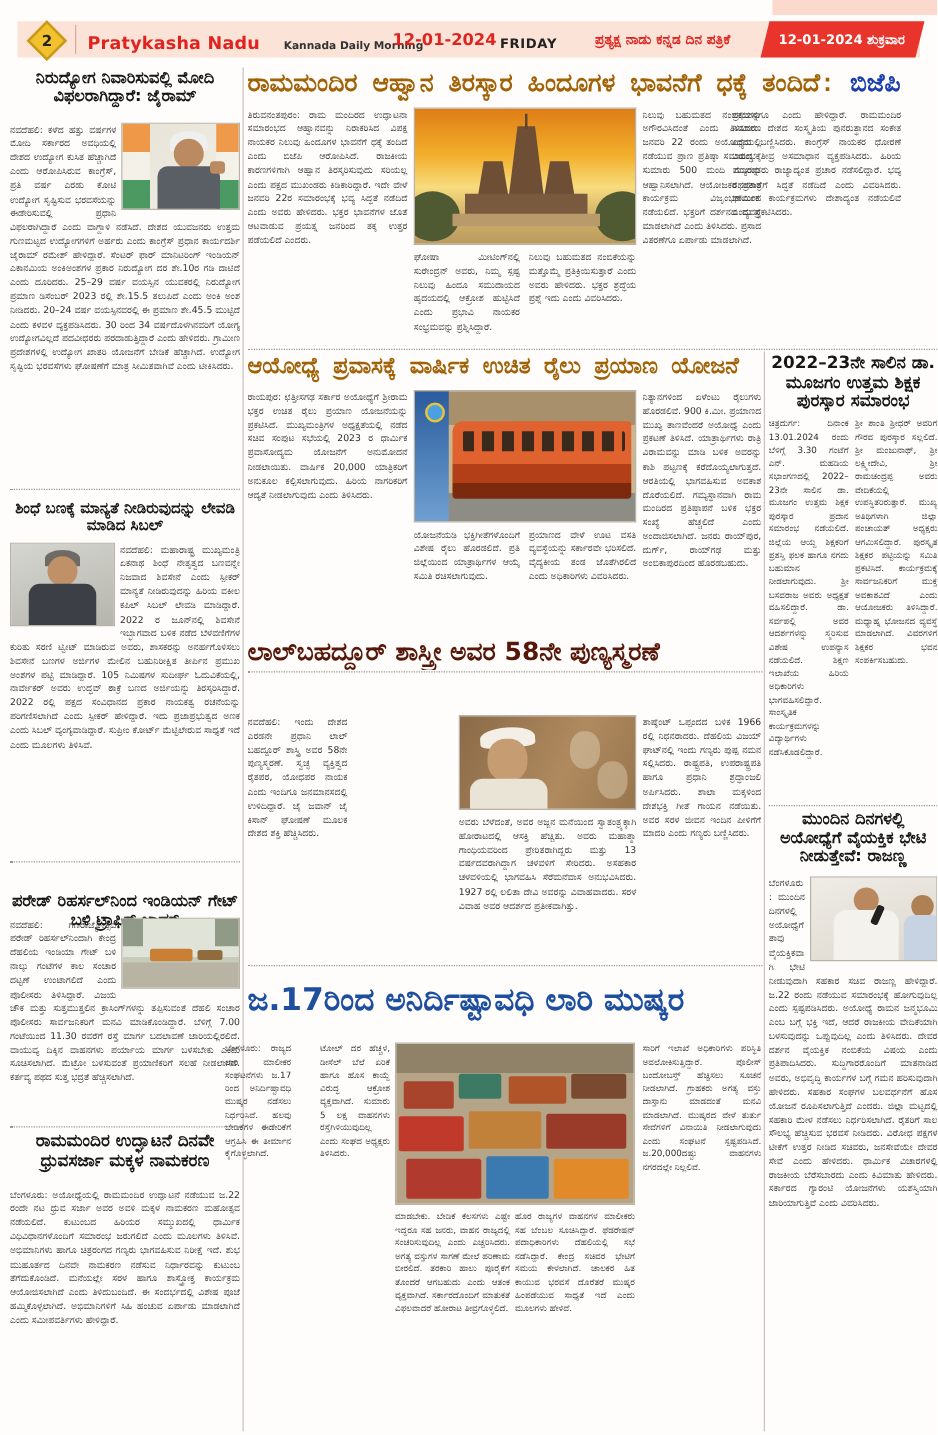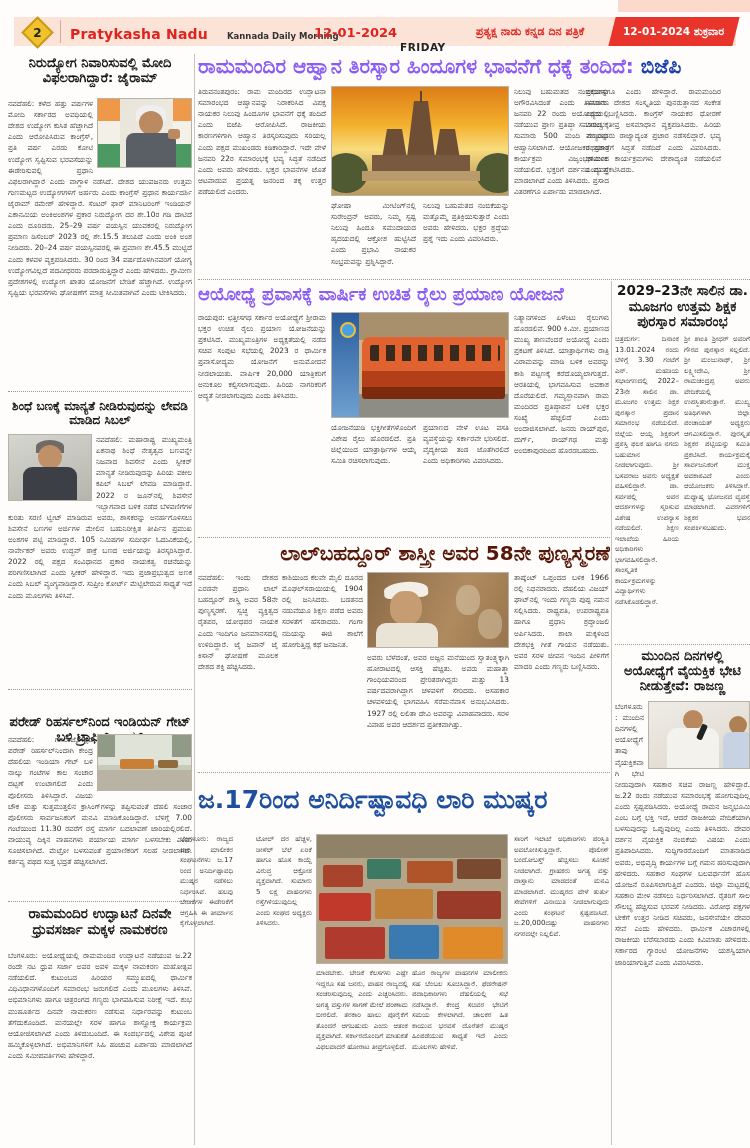--- a/index.html
+++ b/index.html
@@ -18,21 +18,21 @@
   .mast-date{color:#e0231f;font-weight:bold;font-size:13px;}
   .mast-day{color:#222;font-weight:bold;font-size:10.5px;letter-spacing:.5px;}
   .tagline{color:#e0231f;font-weight:bold;font-size:11px;}
   .badge{background:#e8342a;transform:skewX(-14deg);display:flex;align-items:center;justify-content:center;}
   .badge span{transform:skewX(14deg);color:#fff;font-weight:bold;font-size:10.5px;white-space:nowrap;}
   
   .vrule{width:1px;background:#c9c4bc;}
   .dot{border-top:1px dotted #9b968e;height:0;}
   
   .hl{font-weight:bold;line-height:1.15;overflow:hidden;}
-  .hl-red{color:#8b5cf6;}
+  .hl-red{color:#a16207;font-family:Liberation Mono, monospace;}
   .hl-blue{color:#1b3faa;}
   .hl-black{color:#161616;text-align:center;}
   .hl-maroon{color:#571708;}
   .hl-lorryblue{color:#1d4f9e;}
   
   .body{font-size:7.4px;line-height:1.5;text-align:justify;color:#2e2e2e;overflow:hidden;word-break:break-word;}
   .body.small{font-size:7px;}
   
   .ph{position:absolute;overflow:hidden;border:1px solid #b9b2a6;box-sizing:border-box;}
   .ph>div{position:absolute;}
@@ -83,21 +83,21 @@
     <div class="abs" style="left:12px;top:4px;">
       <div class="diamond">
           <span>2</span>
         </div>
     </div>
     <div class="abs mast-sep" style="left:46px;top:3px;height:23px;"></div>
     <div class="abs" style="left:56px;top:7px;white-space:nowrap;">
       <span class="paper-name">Pratykasha Nadu</span><span class="paper-sub">Kannada Daily Morning</span>
     </div>
     <div class="abs mast-date" style="left:300px;top:8px;">12-01-2024</div>
-    <div class="abs mast-day" style="left:386px;top:24px;">FRIDAY</div>
+    <div class="abs mast-day" style="left:386px;top:12px;">FRIDAY</div>
     <div class="abs tagline" style="left:462px;top:8px;">ಪ್ರತ್ಯಕ್ಷ ನಾಡು ಕನ್ನಡ ದಿನ ಪತ್ರಿಕೆ</div>
     <div class="abs badge" style="left:598px;top:0;width:124px;height:29px;">
       <span>12-01-2024 ಶುಕ್ರವಾರ</span>
     </div>
   </div>
 
   <div class="abs vrule" style="left:194px;top:54px;height:1091px;"></div>
   <div class="abs vrule" style="left:611px;top:281px;height:864px;"></div>
 
   <div class="abs hl hl-black" style="left:8px;top:56px;width:184px;height:39px;font-size:13px;">ನಿರುದ್ಯೋಗ ನಿವಾರಿಸುವಲ್ಲಿ ಮೋದಿ ವಿಫಲರಾಗಿದ್ದಾರೆ: ಜೈರಾಮ್</div>
@@ -168,23 +168,22 @@
     <div class="car"></div>
       <div class="win"></div>
       <div class="rama"></div>
       <div class="rface"></div>
   </div>
   <div class="abs body" style="left:331px;top:422px;width:85px;height:112px;">ಯೋಜನೆಯಡಿ ಭಕ್ತಿಗೀತೆಗಳೊಂದಿಗೆ ವಿಶೇಷ ರೈಲು ಹೊರಡಲಿದೆ. ಪ್ರತಿ ಜಿಲ್ಲೆಯಿಂದ ಯಾತ್ರಾರ್ಥಿಗಳ ಆಯ್ಕೆ ಸಮಿತಿ ರಚಿಸಲಾಗುವುದು.</div>
   <div class="abs body" style="left:423px;top:422px;width:86px;height:112px;">ಪ್ರಯಾಣದ ವೇಳೆ ಊಟ ವಸತಿ ವ್ಯವಸ್ಥೆಯನ್ನು ಸರ್ಕಾರವೇ ಭರಿಸಲಿದೆ. ವೈದ್ಯಕೀಯ ತಂಡ ಜೊತೆಗಿರಲಿದೆ ಎಂದು ಅಧಿಕಾರಿಗಳು ವಿವರಿಸಿದರು.</div>
   <div class="abs body" style="left:514px;top:312px;width:95px;height:222px;">ನಿತ್ಯಾನಗಳಿಂದ ಏಳೆಂಟು ರೈಲುಗಳು ಹೊರಡಲಿವೆ. 900 ಕಿ.ಮೀ. ಪ್ರಯಾಣದ ಮುಖ್ಯ ತಾಣವೆಂದರೆ ಅಯೋಧ್ಯೆ ಎಂದು ಪ್ರಕಟಣೆ ತಿಳಿಸಿದೆ. ಯಾತ್ರಾರ್ಥಿಗಳು ರಾತ್ರಿ ವಿರಾಮವನ್ನು ಮಾಡಿ ಬಳಿಕ ಅವರನ್ನು ಕಾಶಿ ಪಟ್ಟಣಕ್ಕೆ ಕರೆದೊಯ್ಯಲಾಗುತ್ತದೆ. ಆರತಿಯಲ್ಲಿ ಭಾಗವಹಿಸುವ ಅವಕಾಶ ದೊರೆಯಲಿದೆ. ಗಮ್ಯಸ್ಥಾನವಾಗಿ ರಾಮ ಮಂದಿರದ ಪ್ರತಿಷ್ಠಾಪನೆ ಬಳಿಕ ಭಕ್ತರ ಸಂಖ್ಯೆ ಹೆಚ್ಚಲಿದೆ ಎಂದು ಅಂದಾಜಿಸಲಾಗಿದೆ. ಜನರು ರಾಯ್‌ಪುರ, ದುರ್ಗ್, ರಾಯ್‌ಗಢ ಮತ್ತು ಅಂಬಿಕಾಪುರದಿಂದ ಹೊರಡಬಹುದು.</div>
   <div class="abs dot" style="left:198px;top:537px;width:412px;"></div>
 
-  <div class="abs hl hl-maroon" style="left:198px;top:542px;width:412px;height:26px;font-size:20px;white-space:nowrap;text-align:right;">ಲಾಲ್‌ಬಹದ್ದೂರ್ ಶಾಸ್ತ್ರೀ ಅವರ 58ನೇ ಪುಣ್ಯಸ್ಮರಣೆ</div>
+  <div class="abs hl hl-maroon" style="left:198px;top:510px;width:412px;height:26px;font-size:20px;white-space:nowrap;">ಲಾಲ್‌ಬಹದ್ದೂರ್ ಶಾಸ್ತ್ರೀ ಅವರ 58ನೇ ಪುಣ್ಯಸ್ಮರಣೆ</div>
   <div class="abs body" style="left:198px;top:572px;width:80px;height:197px;">ನವದೆಹಲಿ: ಇಂದು ದೇಶದ ಎರಡನೇ ಪ್ರಧಾನಿ ಲಾಲ್ ಬಹದ್ದೂರ್ ಶಾಸ್ತ್ರಿ ಅವರ 58ನೇ ಪುಣ್ಯಸ್ಮರಣೆ. ಸ್ವಚ್ಛ ವ್ಯಕ್ತಿತ್ವದ ರೈತಪರ, ಯೋಧಪರ ನಾಯಕ ಎಂದು ಇಂದಿಗೂ ಜನಮಾನಸದಲ್ಲಿ ಉಳಿದಿದ್ದಾರೆ. ಜೈ ಜವಾನ್ ಜೈ ಕಿಸಾನ್ ಘೋಷಣೆ ಮೂಲಕ ದೇಶದ ಶಕ್ತಿ ಹೆಚ್ಚಿಸಿದರು.</div>
-  <div class="abs body" style="left:282px;top:572px;width:81px;height:197px;">ಕಾಶಿಯಿಂದ ಕೆಲವೇ ಮೈಲಿ ದೂರದ ಮೊಘಲ್‌ಸರಾಯಿಯಲ್ಲಿ 1904 ರಲ್ಲಿ ಜನಿಸಿದರು. ಬಡತನದ ನಡುವೆಯೂ ಶಿಕ್ಷಣ ಪಡೆದ ಅವರು ಸರಳತೆಗೆ ಹೆಸರಾದರು. ಗಂಗಾ ನದಿಯನ್ನು ಈಜಿ ಶಾಲೆಗೆ ಹೋಗುತ್ತಿದ್ದ ಕಥೆ ಜನಜನಿತ.</div>
   <div class="ph ph-shastri" style="left:367px;top:572px;width:142px;height:76px;">
     <div class="cap"></div>
       <div class="face"></div>
       <div class="coat"></div>
       <div class="bust1"></div>
       <div class="bust3"></div>
   </div>
   <div class="abs body" style="left:367px;top:652px;width:142px;height:117px;">ಅವರು ಬೆಳೆದಂತೆ, ಅವರ ಅಜ್ಜನ ಮನೆಯಿಂದ ಸ್ವಾತಂತ್ರ್ಯಕ್ಕಾಗಿ ಹೋರಾಟದಲ್ಲಿ ಆಸಕ್ತಿ ಹೆಚ್ಚಿತು. ಅವರು ಮಹಾತ್ಮಾ ಗಾಂಧಿಯವರಿಂದ ಪ್ರೇರಿತರಾಗಿದ್ದರು ಮತ್ತು 13 ವರ್ಷದವರಾಗಿದ್ದಾಗ ಚಳವಳಿಗೆ ಸೇರಿದರು. ಅಸಹಕಾರ ಚಳವಳಿಯಲ್ಲಿ ಭಾಗವಹಿಸಿ ಸೆರೆಮನೆವಾಸ ಅನುಭವಿಸಿದರು. 1927 ರಲ್ಲಿ ಲಲಿತಾ ದೇವಿ ಅವರನ್ನು ವಿವಾಹವಾದರು. ಸರಳ ವಿವಾಹ ಅವರ ಆದರ್ಶದ ಪ್ರತೀಕವಾಗಿತ್ತು.</div>
   <div class="abs body" style="left:514px;top:572px;width:95px;height:197px;">ತಾಷ್ಕೆಂಟ್ ಒಪ್ಪಂದದ ಬಳಿಕ 1966 ರಲ್ಲಿ ನಿಧನರಾದರು. ದೆಹಲಿಯ ವಿಜಯ್ ಘಾಟ್‌ನಲ್ಲಿ ಇಂದು ಗಣ್ಯರು ಪುಷ್ಪ ನಮನ ಸಲ್ಲಿಸಿದರು. ರಾಷ್ಟ್ರಪತಿ, ಉಪರಾಷ್ಟ್ರಪತಿ ಹಾಗೂ ಪ್ರಧಾನಿ ಶ್ರದ್ಧಾಂಜಲಿ ಅರ್ಪಿಸಿದರು. ಶಾಲಾ ಮಕ್ಕಳಿಂದ ದೇಶಭಕ್ತಿ ಗೀತೆ ಗಾಯನ ನಡೆಯಿತು. ಅವರ ಸರಳ ಜೀವನ ಇಂದಿನ ಪೀಳಿಗೆಗೆ ಮಾದರಿ ಎಂದು ಗಣ್ಯರು ಬಣ್ಣಿಸಿದರು.</div>
   <div class="abs dot" style="left:198px;top:772px;width:412px;"></div>
@@ -201,21 +200,21 @@
     <div class="t" style="left:58px;top:54px;width:58px;height:30px;background:#c2813a;"></div>
     <div class="t" style="left:120px;top:56px;width:64px;height:28px;background:#9a3b2a;"></div>
     <div class="t" style="left:8px;top:92px;width:60px;height:32px;background:#b03a2e;"></div>
     <div class="t" style="left:72px;top:90px;width:50px;height:34px;background:#3a7ab0;"></div>
     <div class="t" style="left:126px;top:92px;width:60px;height:32px;background:#e08a2a;"></div>
   </div>
   <div class="abs body small" style="left:316px;top:968px;width:92px;height:177px;">ಮಾಡಬೇಕು. ಬೇಡಿಕೆ ಕೆಲಸಗಳು ಎಷ್ಟೇ ಇದ್ದರೂ ಸಹ ಜನರು, ವಾಹನ ರಾಜ್ಯದಲ್ಲಿ ಸಂಚರಿಸುವುದಿಲ್ಲ ಎಂದು ಎಚ್ಚರಿಸಿದರು. ಅಗತ್ಯ ವಸ್ತುಗಳ ಸಾಗಣೆ ಮೇಲೆ ಪರಿಣಾಮ ಬೀರಲಿದೆ. ತರಕಾರಿ ಹಾಲು ಪೂರೈಕೆಗೆ ತೊಂದರೆ ಆಗಬಹುದು ಎಂದು ಆತಂಕ ವ್ಯಕ್ತವಾಗಿದೆ. ಸರ್ಕಾರದೊಂದಿಗೆ ಮಾತುಕತೆ ವಿಫಲವಾದರೆ ಹೋರಾಟ ತೀವ್ರಗೊಳ್ಳಲಿದೆ.</div>
   <div class="abs body small" style="left:412px;top:968px;width:96px;height:177px;">ಹೊರ ರಾಜ್ಯಗಳ ವಾಹನಗಳ ಮಾಲೀಕರು ಸಹ ಬೆಂಬಲ ಸೂಚಿಸಿದ್ದಾರೆ. ಫೆಡರೇಷನ್ ಪದಾಧಿಕಾರಿಗಳು ದೆಹಲಿಯಲ್ಲಿ ಸಭೆ ನಡೆಸಿದ್ದಾರೆ. ಕೇಂದ್ರ ಸಚಿವರ ಭೇಟಿಗೆ ಸಮಯ ಕೇಳಲಾಗಿದೆ. ಚಾಲಕರ ಹಿತ ಕಾಯುವ ಭರವಸೆ ದೊರೆತರೆ ಮುಷ್ಕರ ಹಿಂಪಡೆಯುವ ಸಾಧ್ಯತೆ ಇದೆ ಎಂದು ಮೂಲಗಳು ಹೇಳಿವೆ.</div>
   <div class="abs body small" style="left:514px;top:834px;width:95px;height:311px;">ಸಾರಿಗೆ ಇಲಾಖೆ ಅಧಿಕಾರಿಗಳು ಪರಿಸ್ಥಿತಿ ಅವಲೋಕಿಸುತ್ತಿದ್ದಾರೆ. ಪೊಲೀಸ್ ಬಂದೋಬಸ್ತ್ ಹೆಚ್ಚಿಸಲು ಸೂಚನೆ ನೀಡಲಾಗಿದೆ. ಗ್ರಾಹಕರು ಅಗತ್ಯ ವಸ್ತು ದಾಸ್ತಾನು ಮಾಡದಂತೆ ಮನವಿ ಮಾಡಲಾಗಿದೆ. ಮುಷ್ಕರದ ವೇಳೆ ತುರ್ತು ಸೇವೆಗಳಿಗೆ ವಿನಾಯಿತಿ ನೀಡಲಾಗುವುದು ಎಂದು ಸಂಘಟನೆ ಸ್ಪಷ್ಟಪಡಿಸಿದೆ. ಜ.20,000ದಷ್ಟು ವಾಹನಗಳು ನಗರದಲ್ಲೇ ನಿಲ್ಲಲಿವೆ.</div>
 
-  <div class="abs hl hl-black" style="left:615px;top:283px;width:135px;height:46px;font-size:13.5px;">2029–23ನೇ ಸಾಲಿನ ಡಾ. ಮೂಜಗಂ ಉತ್ತಮ ಶಿಕ್ಷಕ ಪುರಸ್ಕಾರ ಸಮಾರಂಭ</div>
+  <div class="abs hl hl-black" style="left:615px;top:283px;width:135px;height:46px;font-size:13.5px;">2022–23ನೇ ಸಾಲಿನ ಡಾ. ಮೂಜಗಂ ಉತ್ತಮ ಶಿಕ್ಷಕ ಪುರಸ್ಕಾರ ಸಮಾರಂಭ</div>
   <div class="abs body small" style="left:615px;top:334px;width:64px;height:305px;">ಚಿತ್ರದುರ್ಗ: ದಿನಾಂಕ 13.01.2024 ರಂದು ಬೆಳಿಗ್ಗೆ 3.30 ಗಂಟೆಗೆ ಎನ್. ಮಹಡಿಯ ಸಭಾಂಗಣದಲ್ಲಿ 2022–23ನೇ ಸಾಲಿನ ಡಾ. ಮೂಜಗಂ ಉತ್ತಮ ಶಿಕ್ಷಕ ಪುರಸ್ಕಾರ ಪ್ರದಾನ ಸಮಾರಂಭ ನಡೆಯಲಿದೆ. ಜಿಲ್ಲೆಯ ಆಯ್ದ ಶಿಕ್ಷಕರಿಗೆ ಪ್ರಶಸ್ತಿ ಫಲಕ ಹಾಗೂ ನಗದು ಬಹುಮಾನ ನೀಡಲಾಗುವುದು. ಶ್ರೀ ಬಸವರಾಜ ಅವರು ಅಧ್ಯಕ್ಷತೆ ವಹಿಸಲಿದ್ದಾರೆ. ಡಾ. ಸರ್ವಪಲ್ಲಿ ಅವರ ಆದರ್ಶಗಳನ್ನು ಸ್ಮರಿಸುವ ವಿಶೇಷ ಉಪನ್ಯಾಸ ನಡೆಯಲಿದೆ. ಶಿಕ್ಷಣ ಇಲಾಖೆಯ ಹಿರಿಯ ಅಧಿಕಾರಿಗಳು ಭಾಗವಹಿಸಲಿದ್ದಾರೆ. ಸಾಂಸ್ಕೃತಿಕ ಕಾರ್ಯಕ್ರಮಗಳನ್ನು ವಿದ್ಯಾರ್ಥಿಗಳು ನಡೆಸಿಕೊಡಲಿದ್ದಾರೆ.</div>
   <div class="abs body small" style="left:684px;top:334px;width:66px;height:305px;">ಶ್ರೀ ಶಾಂತಿ ಶ್ರೀಧರ್ ಅವರಿಗೆ ಗೌರವ ಪುರಸ್ಕಾರ ಸಲ್ಲಲಿದೆ. ಶ್ರೀ ಮಂಜುನಾಥ್, ಶ್ರೀ ಲಕ್ಷ್ಮೀದೇವಿ, ಶ್ರೀ ರಾಮಚಂದ್ರಪ್ಪ ಅವರು ವೇದಿಕೆಯಲ್ಲಿ ಉಪಸ್ಥಿತರಿರುತ್ತಾರೆ. ಮುಖ್ಯ ಅತಿಥಿಗಳಾಗಿ ಜಿಲ್ಲಾ ಪಂಚಾಯತ್ ಅಧ್ಯಕ್ಷರು ಆಗಮಿಸಲಿದ್ದಾರೆ. ಪುರಸ್ಕೃತ ಶಿಕ್ಷಕರ ಪಟ್ಟಿಯನ್ನು ಸಮಿತಿ ಪ್ರಕಟಿಸಿದೆ. ಕಾರ್ಯಕ್ರಮಕ್ಕೆ ಸಾರ್ವಜನಿಕರಿಗೆ ಮುಕ್ತ ಅವಕಾಶವಿದೆ ಎಂದು ಆಯೋಜಕರು ತಿಳಿಸಿದ್ದಾರೆ. ಮಧ್ಯಾಹ್ನ ಭೋಜನದ ವ್ಯವಸ್ಥೆ ಮಾಡಲಾಗಿದೆ. ವಿವರಗಳಿಗೆ ಶಿಕ್ಷಕರ ಭವನ ಸಂಪರ್ಕಿಸಬಹುದು.</div>
   <div class="abs dot" style="left:615px;top:644px;width:135px;"></div>
 
   <div class="abs hl hl-black" style="left:615px;top:649px;width:135px;height:48px;font-size:13px;">ಮುಂದಿನ ದಿನಗಳಲ್ಲಿ ಅಯೋಧ್ಯೆಗೆ ವೈಯಕ್ತಿಕ ಭೇಟಿ ನೀಡುತ್ತೇವೆ: ರಾಜಣ್ಣ</div>
   <div class="abs body" style="left:615px;top:701px;width:135px;height:444px;">
     <div class="ph ph-rajanna" style="position:relative;float:right;width:102px;height:68px;margin:0 0 3px 4px;">
       <div class="p2"></div>
         <div class="p2s"></div>
         <div class="face"></div>

